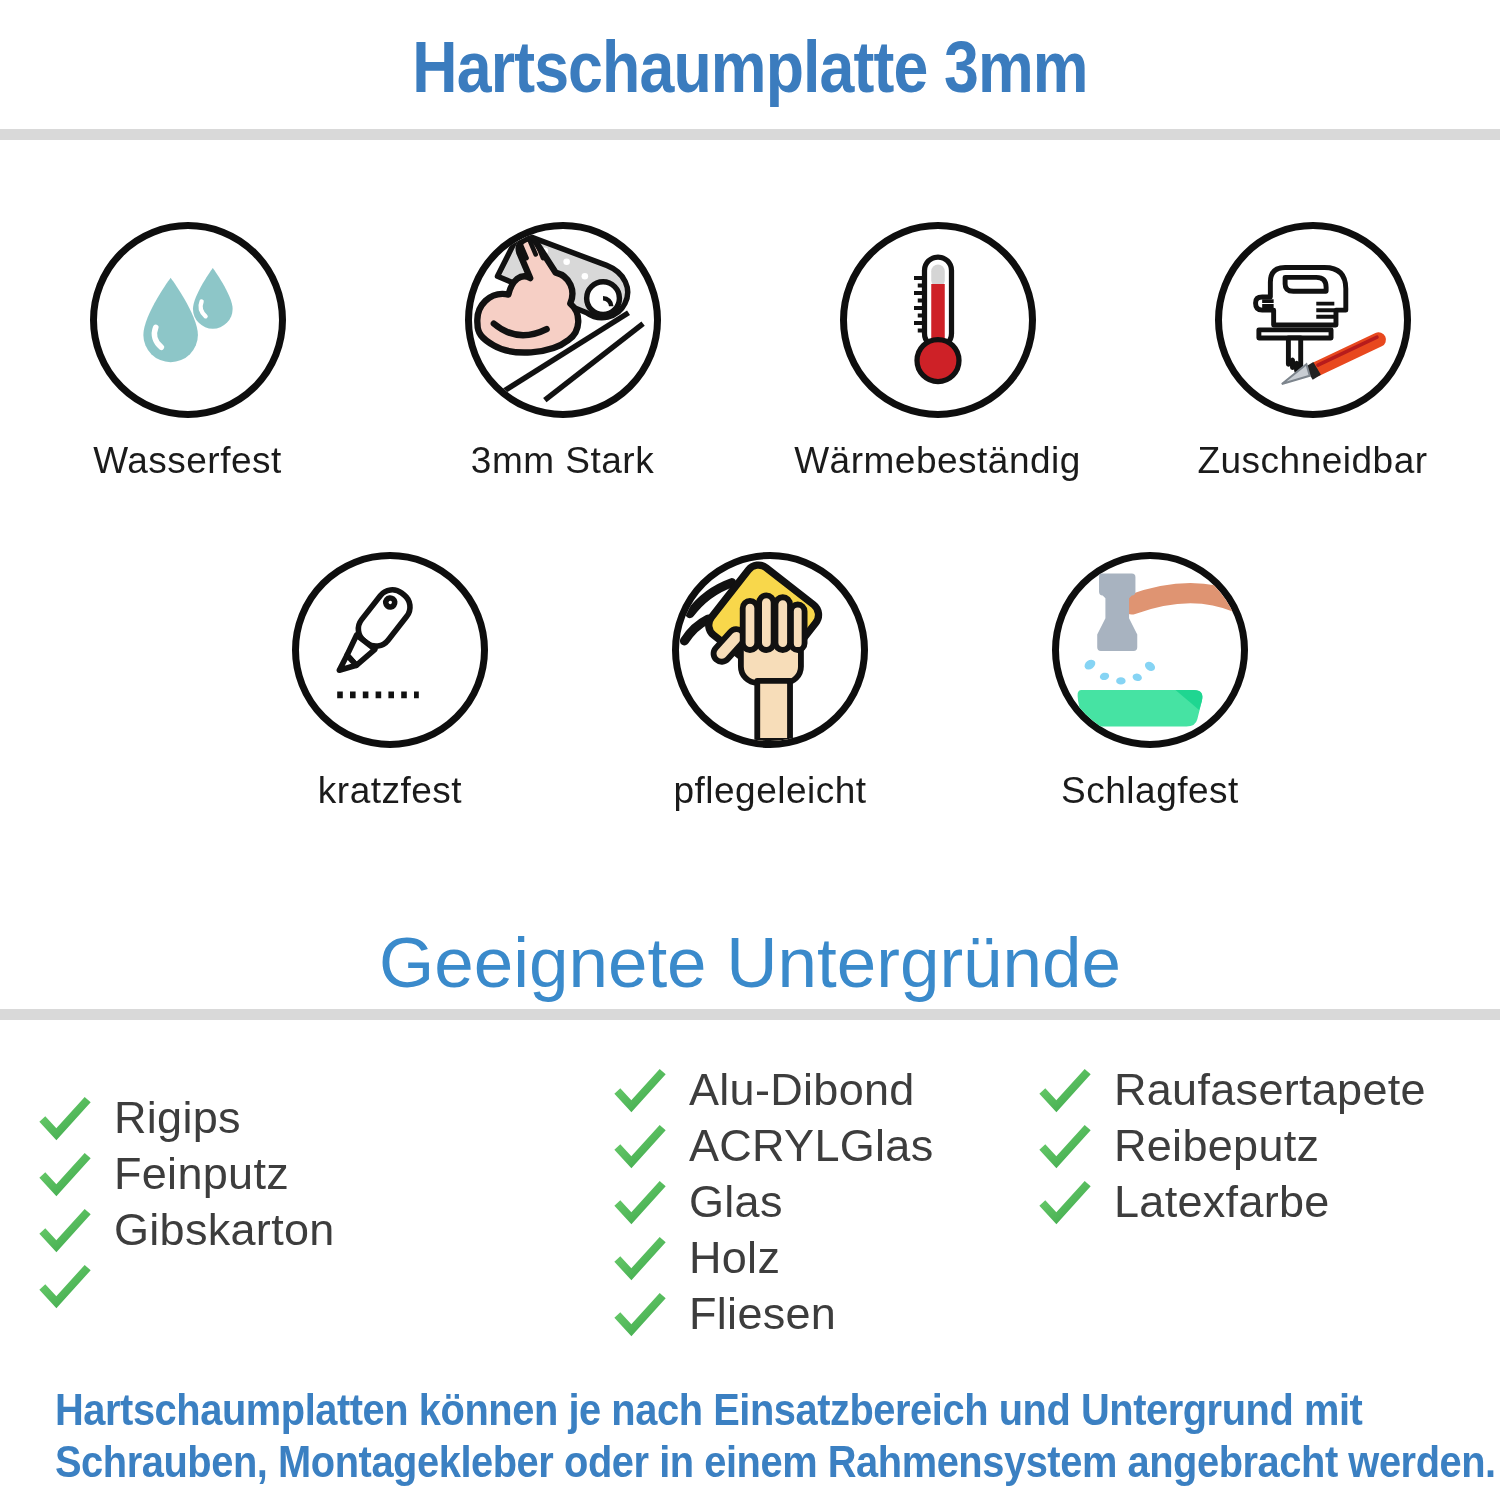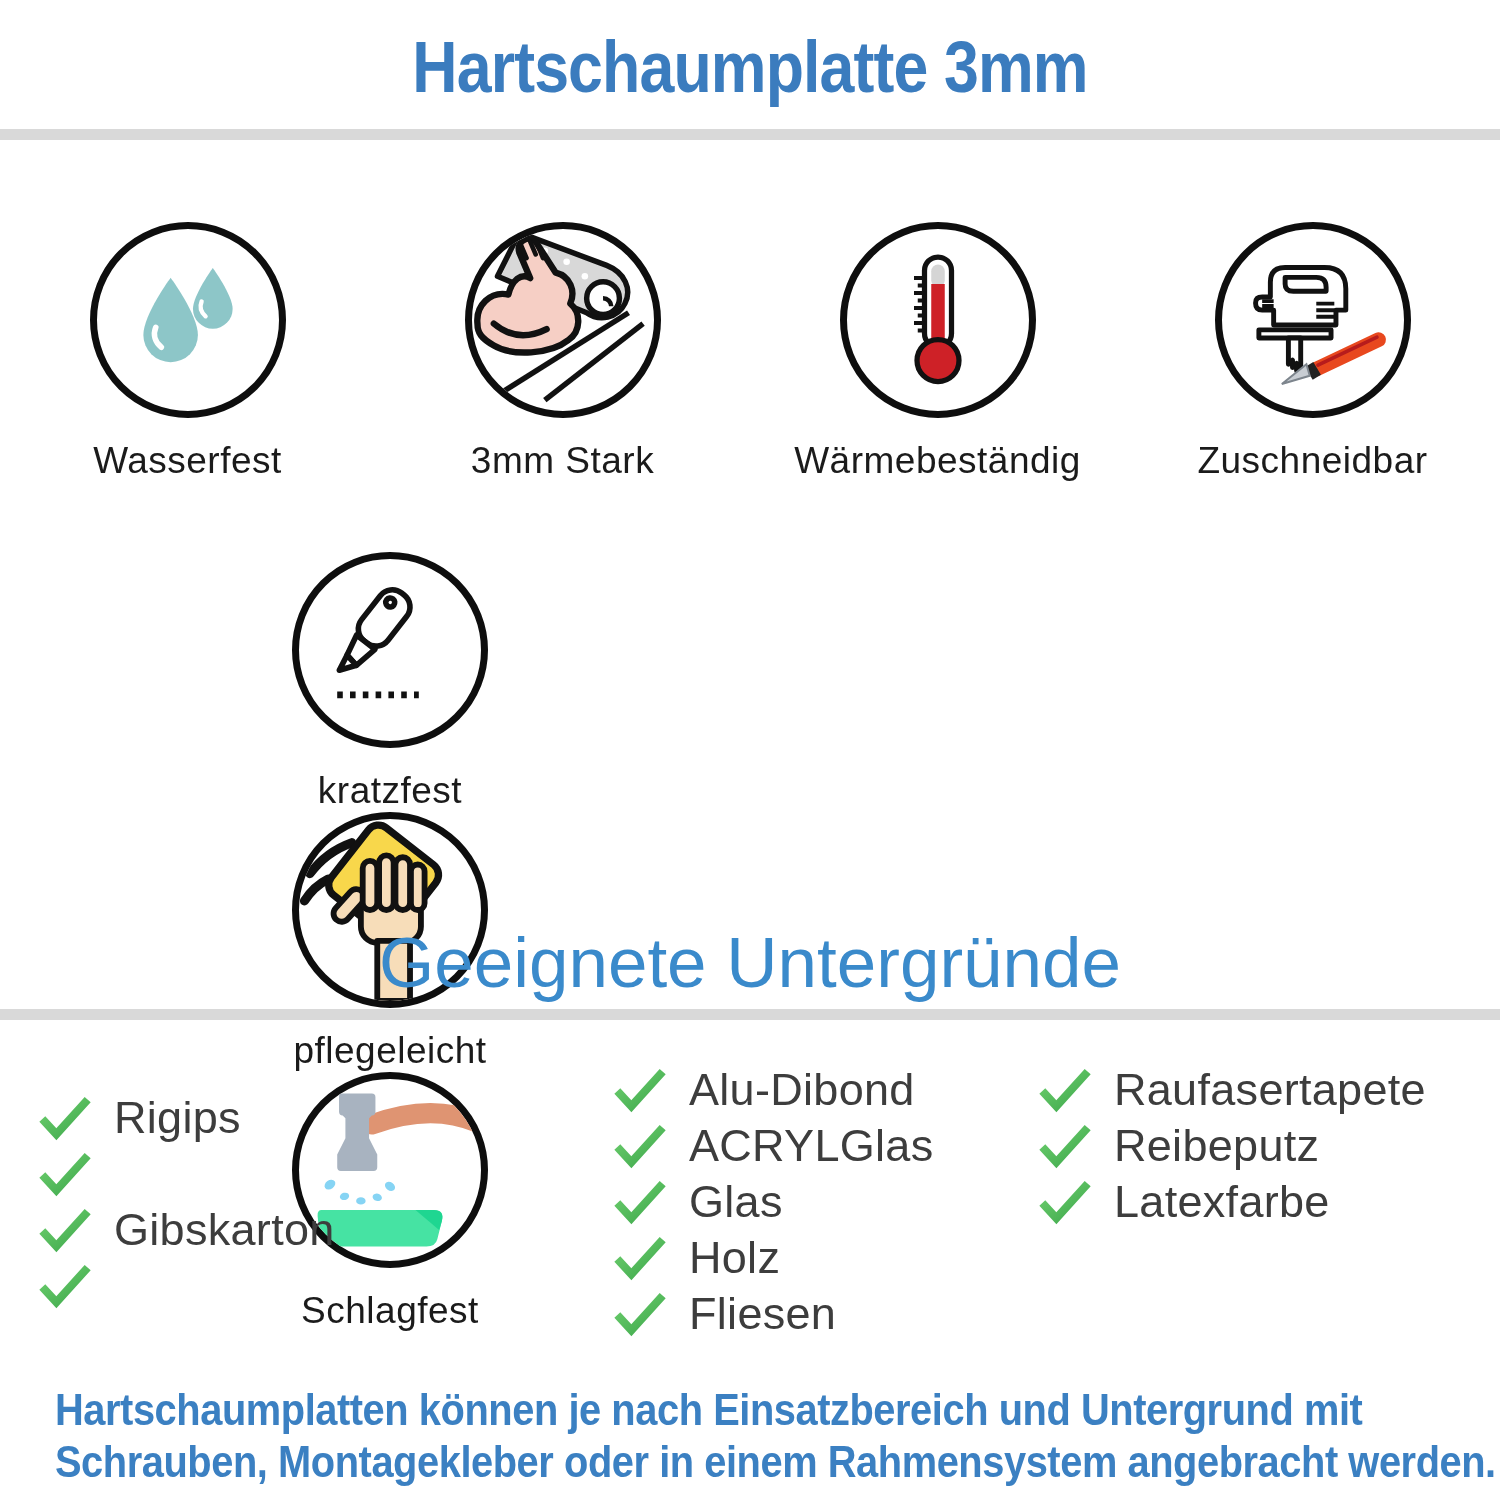--- a/index.html
+++ b/index.html
@@ -13,21 +13,21 @@
   .h-blue2{position:absolute;top:922px;left:0;width:100%;text-align:center;
            font-size:71px;font-weight:400;color:#3a8acb;letter-spacing:0px;}
 
   .divider{position:absolute;left:0;width:100%;height:11px;background:#d9d9d9;}
   .divider.d1{top:129px;} .divider.d2{top:1009px;}
 
   
   .feat-row{position:absolute;display:flex;}
   .feat-row.r1{top:222px;left:0;width:1500px;}
   .feat-row.r1 .feat{width:375px;}
-  .feat-row.r2{top:552px;left:200px;width:1140px;flex-direction:column;}
+  .feat-row.r2{top:552px;left:200px;width:1140px;}
   .feat-row.r2 .feat{width:380px;}
   .feat{display:flex;flex-direction:column;align-items:center;}
   .ring{width:182px;height:182px;border:7px solid #0e0e0e;border-radius:50%;
         background:#fff;overflow:hidden;display:flex;align-items:center;justify-content:center;
         position:relative;}
   .ring svg{display:block;}
   .feat-label{margin-top:22px;font-size:37px;color:#1b1b1b;letter-spacing:.5px;text-align:center;white-space:nowrap;}
 
   
   .checklist{position:absolute;top:1062px;left:38px;display:flex;}
@@ -207,20 +207,21 @@
       <div class="chk-item">
         <svg viewBox="0 0 100 100">
             <path d="M8 52 L34 80 L92 16" fill="none" stroke="url(#ckgrad)" stroke-width="15"></path>
           </svg>
         <span class="chk-label">Rigips</span>
       </div>
       <div class="chk-item">
         <svg viewBox="0 0 100 100">
             <path d="M8 52 L34 80 L92 16" fill="none" stroke="url(#ckgrad)" stroke-width="15"></path>
           </svg>
+        <span class="chk-label">Feinputz</span>
       </div>
       <div class="chk-item">
         <svg viewBox="0 0 100 100">
             <path d="M8 52 L34 80 L92 16" fill="none" stroke="url(#ckgrad)" stroke-width="15"></path>
           </svg>
         <span class="chk-label">Gibskarton</span>
       </div>
       <div class="chk-item">
         <svg viewBox="0 0 100 100">
             <path d="M8 52 L34 80 L92 16" fill="none" stroke="url(#ckgrad)" stroke-width="15"></path>

